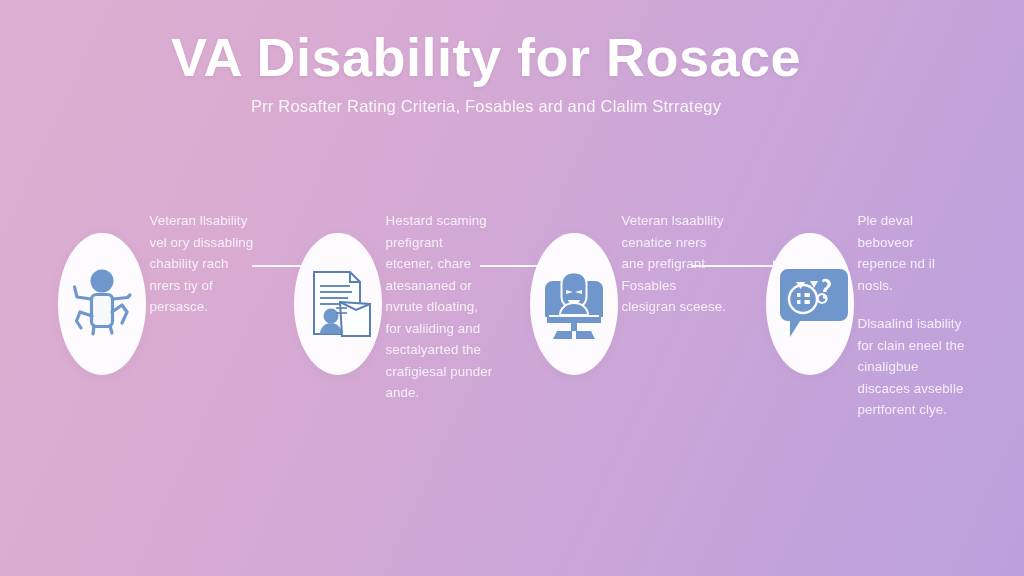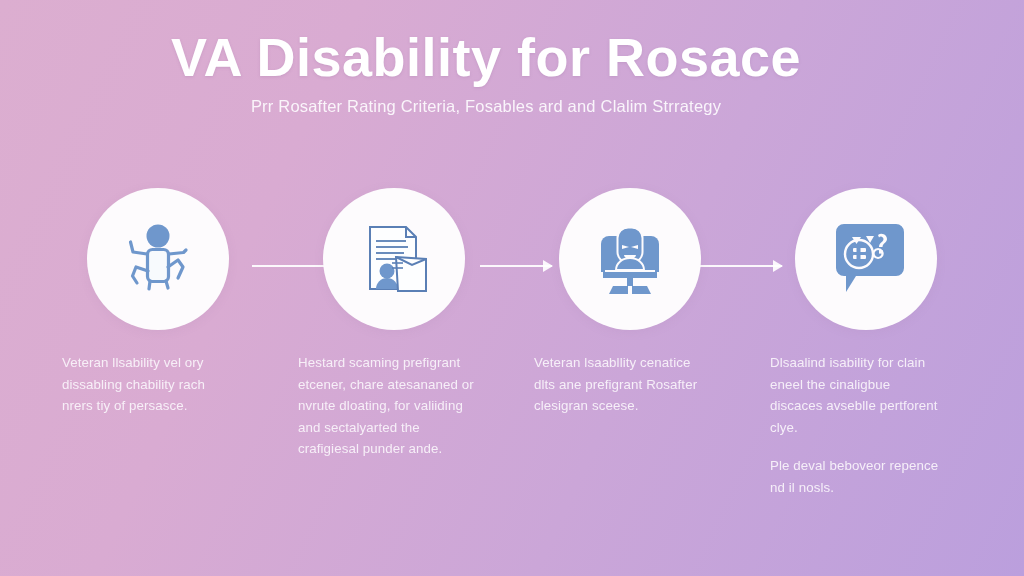--- a/index.html
+++ b/index.html
@@ -35,21 +35,21 @@
 
   
   .steps {
     position:absolute;
     top:188px;
     left:58px;
     width:908px;
     display:flex;
     justify-content:space-between;
   }
-  .step { width:200px; position:relative; display:flex; flex-direction:column; align-items:center; }
+  .step { width:200px; position:relative; display:flex; align-items:center;justify-content:space-between; }
 
   .circle {
     width:142px; height:142px;
     border-radius:50%;
     background:#fdfbfd;
     display:flex; align-items:center; justify-content:center;
     box-shadow:0 2px 10px rgba(160,120,170,0.13);
     position:relative; z-index:2;
   }
   .circle svg { display:block; }
@@ -177,21 +177,21 @@
             <path d="M25 48 a14 12 0 0 1 28 0 Z" fill="#6f97cc" stroke="#fdfbfd" stroke-width="2"></path>
             <rect x="14" y="48" width="50" height="4.5" fill="#fdfbfd"></rect>
             <rect x="12" y="50" width="54" height="6" fill="#6f97cc"></rect>
             <rect x="36" y="56" width="6" height="8" fill="#6f97cc"></rect>
             <path d="M22 64 h15 v8 h-19 Z" fill="#6f97cc"></path>
             <path d="M41 64 h15 l4 8 h-19 Z" fill="#6f97cc"></path>
           </svg>
         </span>
       </div>
       <div class="caption">
-        <p>Veteran lsaabllity cenatice dlts ane prefigrant Rosafter clesigran sceese.</p>
+        <p>Veteran lsaabllity cenatice nrers ane prefigrant Fosables clesigran sceese.</p>
       </div>
     </div>
 
     <div class="step">
       <div class="circle">
         <span>
           <svg width="76" height="74" viewBox="0 0 76 74">
             <path d="M8 10 a8 8 0 0 1 8-8 h52 a8 8 0 0 1 8 8 v36 a8 8 0 0 1 -8 8 h-40 l-10 16 v-16 h-2 a8 8 0 0 1 -8 -8 Z" fill="#6f97cc"></path>
             <circle cx="31" cy="32" r="14" fill="none" stroke="#fdfbfd" stroke-width="2.4"></circle>
             <rect x="25" y="26" width="13" height="4" rx="1" fill="#fdfbfd"></rect>
@@ -199,19 +199,19 @@
             <rect x="28.5" y="24" width="4" height="16" fill="#6f97cc"></rect>
             <path d="M24 15 l9 0 l-4.5 7 Z" fill="#fdfbfd"></path>
             <path d="M38 14 l8 0 l-4 7 Z" fill="#fdfbfd"></path>
             <path d="M50 13 a5.5 5.5 0 0 1 9 4 c0 3.5 -4.5 4.5 -4.5 8 h-3.5 c0 -4.5 4.5 -5 4.5 -8 a2.5 2.5 0 0 0 -4.5 -1.5 Z" fill="#fdfbfd"></path>
             <rect x="51" y="28" width="3.6" height="3.6" fill="#fdfbfd"></rect>
             <path d="M50 36 a4.5 4.5 0 1 1 0.1 0 Z" fill="none" stroke="#fdfbfd" stroke-width="2.2"></path>
           </svg>
         </span>
       </div>
       <div class="caption">
+        <p>Ple deval beboveor repence nd il nosls.</p>
         <p>Dlsaalind isability for clain eneel the cinaligbue discaces avseblle pertforent clye.</p>
-        <p>Ple deval beboveor repence nd il nosls.</p>
       </div>
     </div>
 
   </div>
 </div>
 
 </body></html>

